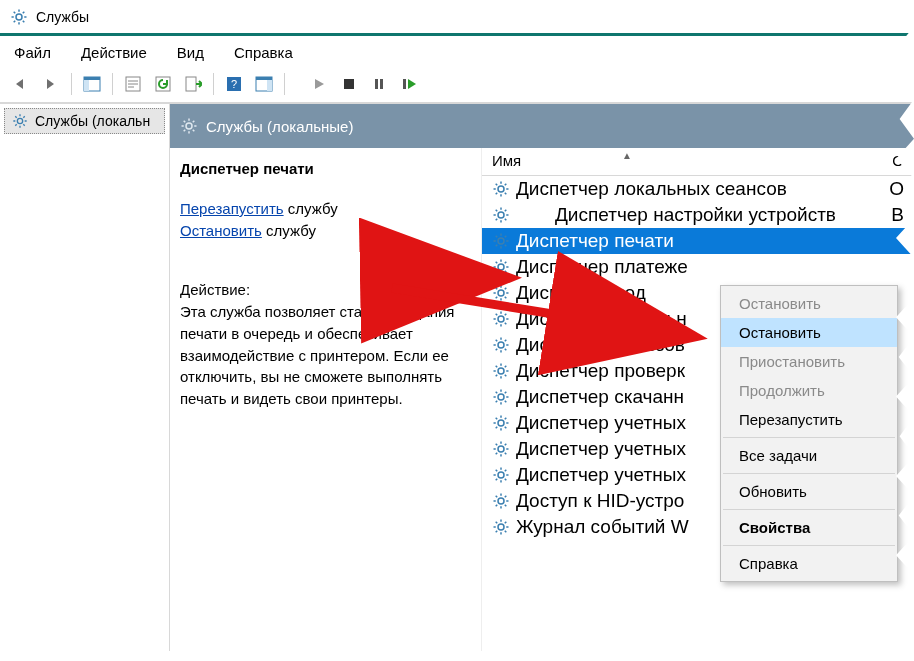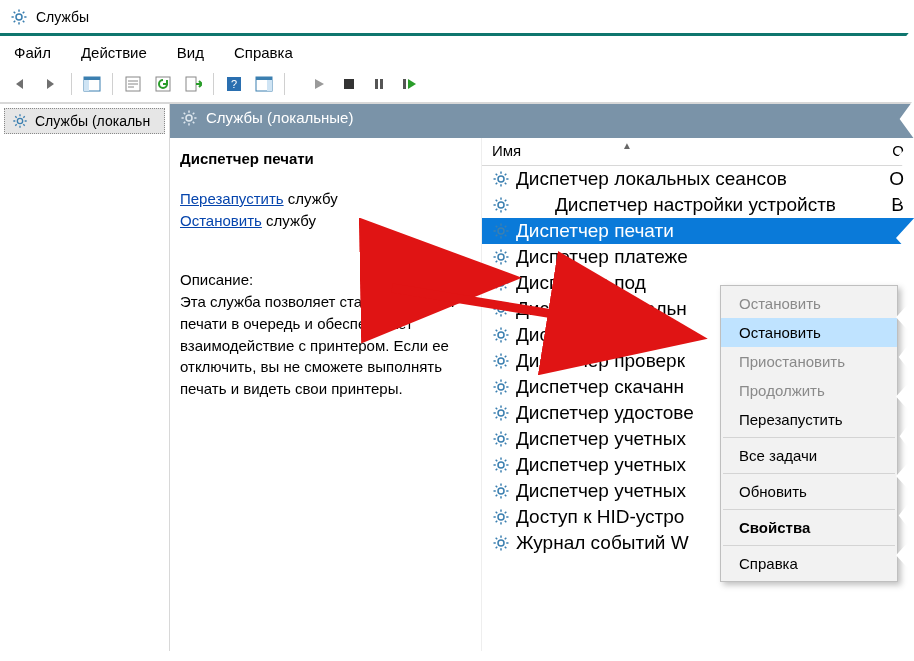--- a/index.html
+++ b/index.html
@@ -76,25 +76,25 @@
   .main {
     flex: 1;
     display: flex;
     flex-direction: column;
     position: relative;
   }
   .pane-header {
     background: #7a93a8;
     color: #fff;
     display: flex;
-    align-items: flex-start;
+    align-items: center;
     gap: 8px;
     padding: 5px 10px;
     font-size: 15px;
-    height: 34px;
+    height: 44px;
   }
   .pane-header .gear-icon svg path { stroke: #dfe8ef; }
   .pane-header .gear-icon svg circle { stroke: #dfe8ef; }
   .content {
     display: flex;
     flex: 1;
     overflow: hidden;
   }
   .details {
     width: 312px;
@@ -311,21 +311,21 @@
 
     <div class="content">
       <div class="details">
         <div class="svc-title">Диспетчер печати</div>
         <div>
           <a href="#">Перезапустить</a><span> службу</span>
         </div>
         <div>
           <a href="#">Остановить</a><span> службу</span>
         </div>
-        <div class="desc-label">Описание:</div>
+        <div class="desc-label">Действие:</div>
         <div>Эта служба позволяет ставить задания печати в очередь и обеспечивает взаимодействие с принтером. Если ее отключить, вы не сможете выполнять печать и видеть свои принтеры.</div>
       </div>
 
       <div class="listwrap">
         <div class="list-header">
           <span class="col-name">
             <span>Имя</span>
             <span class="sort-caret">▲</span>
           </span>
           <span class="col-other">О</span>
@@ -412,30 +412,20 @@
               <span style="width: 18px; text-align: right;"></span>
             </div>
             <div class="row">
               <span class="gear-icon">
                 <svg width="18" height="18" viewBox="0 0 24 24">
                   <circle cx="12" cy="12" r="4" fill="none" stroke="#3b7fb0" stroke-width="2"></circle>
                   <path d="M12 2v3M12 19v3M2 12h3M19 12h3M4.9 4.9l2.1 2.1M17 17l2.1 2.1M19.1 4.9 17 7M7 17l-2.1 2.1" stroke="#3b7fb0" stroke-width="2"></path>
                 </svg>
               </span>
               <span style="flex: 1 1 0%;">Диспетчер скачанн</span>
-              <span style="width: 18px; text-align: right;"></span>
-            </div>
-            <div class="row">
-              <span class="gear-icon">
-                <svg width="18" height="18" viewBox="0 0 24 24">
-                  <circle cx="12" cy="12" r="4" fill="none" stroke="#3b7fb0" stroke-width="2"></circle>
-                  <path d="M12 2v3M12 19v3M2 12h3M19 12h3M4.9 4.9l2.1 2.1M17 17l2.1 2.1M19.1 4.9 17 7M7 17l-2.1 2.1" stroke="#3b7fb0" stroke-width="2"></path>
-                </svg>
-              </span>
-              <span style="flex: 1 1 0%;">Диспетчер удостове</span>
               <span style="width: 18px; text-align: right;"></span>
             </div>
             <div class="row">
               <span class="gear-icon">
                 <svg width="18" height="18" viewBox="0 0 24 24">
                   <circle cx="12" cy="12" r="4" fill="none" stroke="#3b7fb0" stroke-width="2"></circle>
                   <path d="M12 2v3M12 19v3M2 12h3M19 12h3M4.9 4.9l2.1 2.1M17 17l2.1 2.1M19.1 4.9 17 7M7 17l-2.1 2.1" stroke="#3b7fb0" stroke-width="2"></path>
                 </svg>
               </span>
               <span style="flex: 1 1 0%;">Диспетчер учетных</span>

